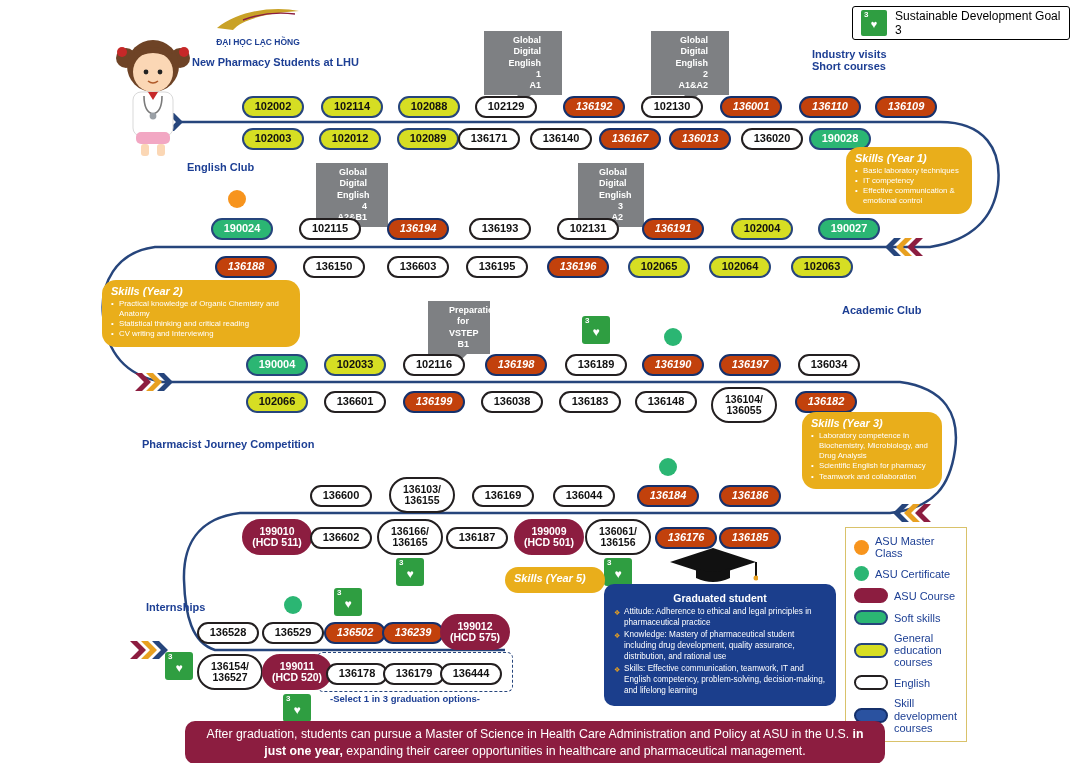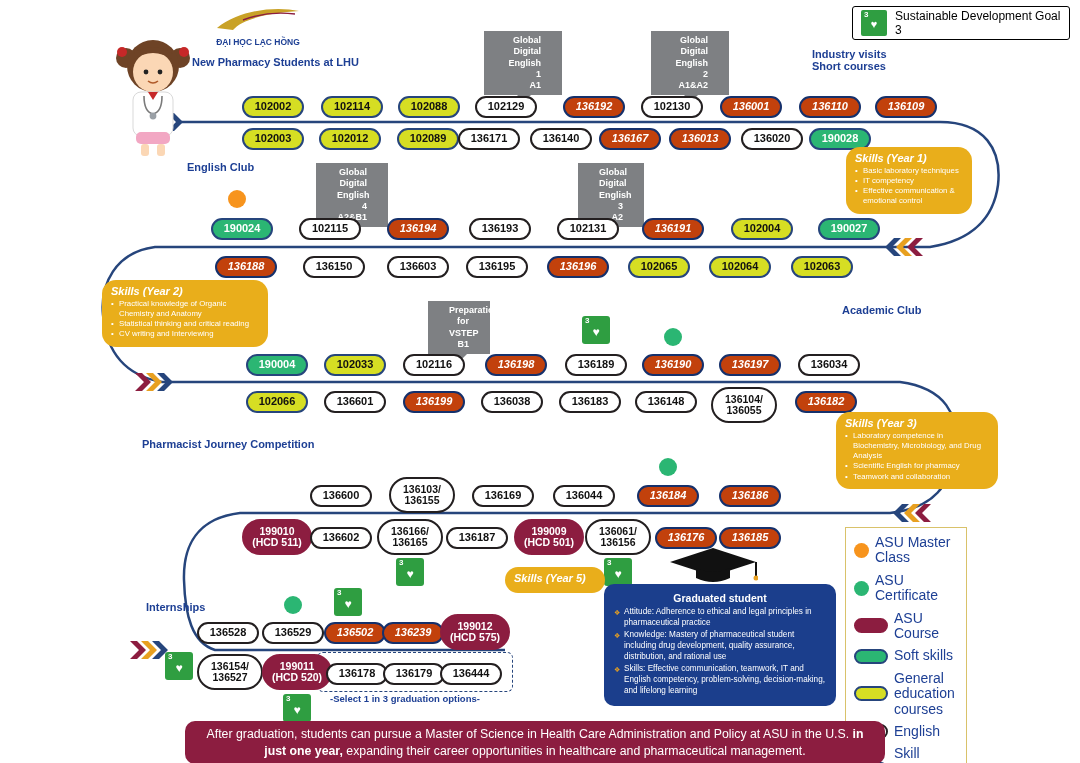--- a/index.html
+++ b/index.html
@@ -32,21 +32,21 @@
   .skills li{padding-left:8px;position:relative;}
   .skills li::before{content:"•";position:absolute;left:0;}
   .bluetxt{position:absolute;color:#1d3f94;font-weight:bold;font-size:11px;z-index:3;}
   .grad{position:absolute;background:#1b3e8c;border-radius:10px;color:#fff;padding:8px 10px;z-index:4;box-sizing:border-box;}
   .grad h4{margin:0 0 3px;font-size:10.5px;text-align:center;}
   .grad ul{margin:0;padding:0;list-style:none;font-size:8.2px;line-height:1.3;}
   .grad li{padding-left:10px;position:relative;margin-bottom:2px;}
   .grad li::before{content:"\2756";position:absolute;left:0;color:#e8a020;font-size:7px;top:1px;}
   .legend{position:absolute;background:#fff;border:1px solid #d9c26a;padding:7px 8px;z-index:4;box-sizing:border-box;}
   .litem{display:flex;align-items:center;gap:6px;margin-bottom:7px;}
-  .litem span.lb{font-size:14px;color:#1d3f94;line-height:1.1;}
+  .litem span.lb{font-size:11px;color:#1d3f94;line-height:1.1;}
   .sw{flex:0 0 auto;display:inline-block;box-sizing:border-box;}
   .sw.c{width:15px;height:15px;border-radius:50%;}
   .sw.p{width:34px;height:15px;border-radius:8px;border:2px solid #26457c;}
   .sw.oc{background:#f7941d;} .sw.gc{background:#2bb673;}
   .sw.mp{background:#8c1d40;border-color:#8c1d40;} .sw.gp{background:#2bb673;}
   .sw.yp{background:#d6de23;} .sw.wp{background:#fff;border-color:#231f20;} .sw.bp{background:#2a52a0;border-color:#15306b;}
   .banner{position:absolute;left:185px;top:721px;width:700px;background:#8c1d40;border-radius:10px;color:#fff;
           font-size:12.3px;text-align:center;padding:5px 18px;box-sizing:border-box;line-height:1.35;z-index:4;}
   .sdgbadge{position:absolute;left:852px;top:6px;width:218px;height:34px;border:1.5px solid #000;border-radius:3px;
           display:flex;align-items:center;gap:8px;padding:0 8px;box-sizing:border-box;z-index:4;background:#fff;}
@@ -288,29 +288,29 @@
     </div>
 
   <div class="skills" style="left:846px;top:147px;width:126px">
     <h4>Skills (Year 1)</h4>
     <ul>
         <li>Basic laboratory techniques</li>
         <li>IT competency</li>
         <li>Effective communication &amp; emotional control</li>
       </ul>
   </div>
-  <div class="skills" style="left:102px;top:280px;width:166px">
+  <div class="skills" style="left:102px;top:280px;width:198px">
     <h4>Skills (Year 2)</h4>
     <ul>
         <li>Practical knowledge of Organic Chemistry and Anatomy</li>
         <li>Statistical thinking and critical reading</li>
         <li>CV writing and Interviewing</li>
       </ul>
   </div>
-  <div class="skills" style="left:836px;top:412px;width:162px">
+  <div class="skills" style="left:802px;top:412px;width:140px">
     <h4>Skills (Year 3)</h4>
     <ul>
         <li>Laboratory competence in Biochemistry, Microbiology, and Drug Analysis</li>
         <li>Scientific English for pharmacy</li>
         <li>Teamwork and collaboration</li>
       </ul>
   </div>
   <div class="skills" style="left:505px;top:567px;width:100px">
     <h4>Skills (Year 5)</h4>
   </div>

